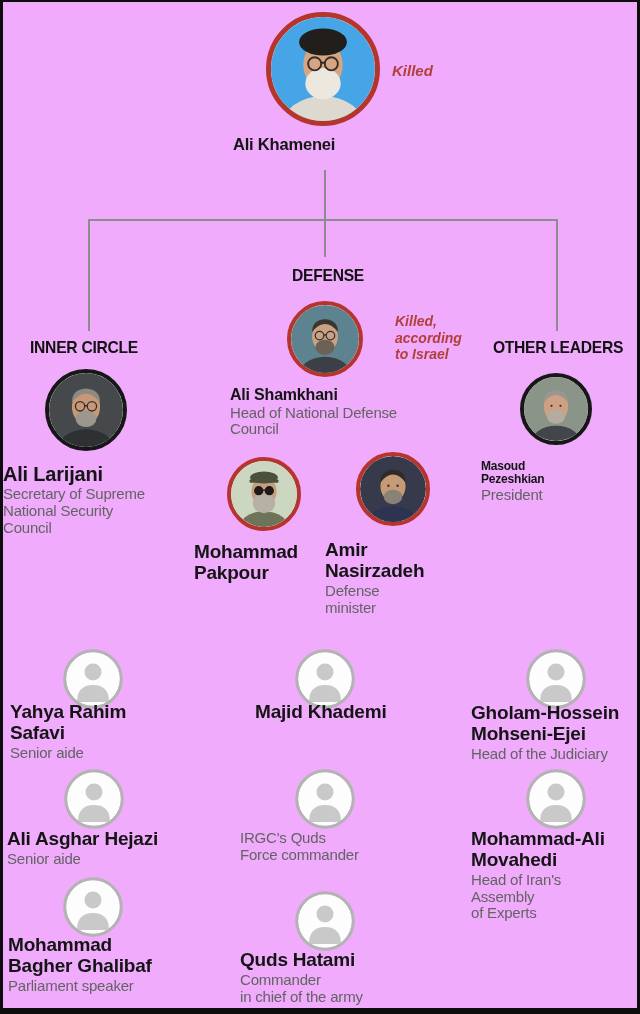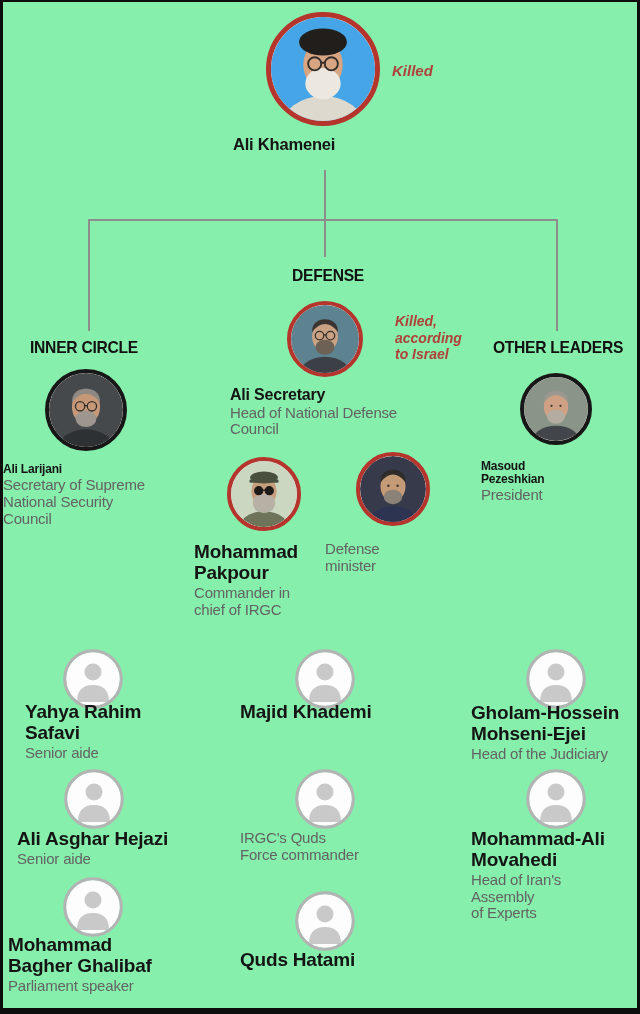--- a/index.html
+++ b/index.html
@@ -1,18 +1,18 @@
 <!DOCTYPE html>
 <html><head>
 <meta charset="utf-8">
 <style>
   html,body{margin:0;padding:0;background:#fff;}
   #chart{
     position:relative;width:640px;height:1014px;box-sizing:border-box;
-    background:#86efac;border:solid #0d0d0d;border-width:2px 3px 6px 3px;
+    background:#f0abfc;border:solid #0d0d0d;border-width:2px 3px 6px 3px;
     font-family:"Liberation Sans","DejaVu Sans",sans-serif;overflow:hidden;
   }
   .line{position:absolute;background:#8c8c8c;}
   .heading{
     position:absolute;font-size:17px;font-weight:bold;color:#111;
     text-align:center;letter-spacing:-0.3px;transform:scaleX(0.92);white-space:nowrap;
   }
   .photo{
     position:absolute;border-radius:50%;overflow:hidden;box-sizing:border-box;
     border-style:solid;background:#ddd;
@@ -91,21 +91,21 @@
             <circle cx="58" cy="45" r="6.3"></circle>
             <line x1="48" y1="44" x2="52" y2="44"></line>
           </g>
         </g>
       </svg>
     </div>
   <div class="killed small" style="left:392px;top:311px;width:90px">Killed,
 according
 to Israel</div>
   <div class="tblock" style="left:227px;top:384px;width:190px">
-    <div class="name" style="font-size:16px">Ali Secretary</div>
+    <div class="name" style="font-size:16px">Ali Shamkhani</div>
     <div class="title">Head of National Defense
 Council</div>
   </div>
 
   <div class="photo black" style="left:42px;top:367px;width:82px;height:82px;border-width:4px">
       <svg viewBox="0 0 100 100" style="width:100%;height:100%;display:block" preserveAspectRatio="none">
         <clipPath id="pc3">
           <circle cx="50" cy="50" r="50"></circle>
         </clipPath>
         <g clip-path="url(#pc3)">
@@ -116,21 +116,21 @@
           <path d="M31 40 Q31 22 50 21 Q69 22 69 40 Q60 28 50 28 Q40 28 31 40 Z" fill="#8e8983"></path>
           <g fill="none" stroke="#332e29" stroke-width="1.8">
             <circle cx="42" cy="45" r="6.3"></circle>
             <circle cx="58" cy="45" r="6.3"></circle>
             <line x1="48" y1="44" x2="52" y2="44"></line>
           </g>
         </g>
       </svg>
     </div>
   <div class="tblock" style="left:0px;top:461px;width:172px">
-    <div class="name" style="font-size:12px">Ali Larijani</div>
+    <div class="name" style="font-size:20px">Ali Larijani</div>
     <div class="title">Secretary of Supreme
 National Security
 Council</div>
   </div>
 
   <div class="photo black" style="left:517px;top:371px;width:72px;height:72px;border-width:4px">
       <svg viewBox="0 0 100 100" style="width:100%;height:100%;display:block" preserveAspectRatio="none">
         <clipPath id="pc4">
           <circle cx="50" cy="50" r="50"></circle>
         </clipPath>
@@ -167,41 +167,41 @@
             <circle cx="42" cy="45" r="6"></circle>
             <circle cx="58" cy="45" r="6"></circle>
             <line x1="47" y1="44" x2="53" y2="44"></line>
           </g>
         </g>
       </svg>
     </div>
   <div class="tblock" style="left:191px;top:540px;width:140px">
     <div class="name">Mohammad
 Pakpour</div>
-    <div class="title">Commander in
-chief of IRGC</div>
   </div>
 
   <div class="photo red" style="left:353px;top:450px;width:74px;height:74px;border-width:4px">
       <svg viewBox="0 0 100 100" style="width:100%;height:100%;display:block" preserveAspectRatio="none">
         <clipPath id="pc6">
           <circle cx="50" cy="50" r="50"></circle>
         </clipPath>
         <g clip-path="url(#pc6)">
           <rect width="100" height="100" fill="#363a4b"></rect>
           <ellipse cx="50" cy="106" rx="40" ry="30" fill="#2c3452"></ellipse>
           <ellipse cx="50" cy="46" rx="19" ry="23" fill="#c59a76"></ellipse>
           <ellipse cx="50" cy="62" rx="14" ry="11" fill="#8a8277"></ellipse>
           <path d="M31 40 Q31 22 50 21 Q69 22 69 40 Q60 28 50 28 Q40 28 31 40 Z" fill="#2e2b28"></path>
           <circle cx="43" cy="45" r="1.8" fill="#3a332c"></circle>
           <circle cx="57" cy="45" r="1.8" fill="#3a332c"></circle>
         </g>
       </svg>
     </div>
   <div class="tblock" style="left:322px;top:538px;width:138px">
+    <div class="name">Amir
+Nasirzadeh</div>
     <div class="title">Defense
 minister</div>
   </div>
 
   <div class="ph" style="left:60px;top:647px">
       <svg viewBox="0 0 60 60" style="width:100%;height:100%;display:block">
         <clipPath id="ph7">
           <circle cx="30" cy="30" r="27"></circle>
         </clipPath>
         <g clip-path="url(#ph7)">
@@ -232,26 +232,26 @@
         </clipPath>
         <g clip-path="url(#ph9)">
           <rect width="60" height="60" fill="#fdfdfd"></rect>
           <circle cx="30" cy="23" r="8.5" fill="#c9c9c9"></circle>
           <path d="M14 53 Q14 36 30 36 Q46 36 46 53 Z" fill="#c9c9c9"></path>
         </g>
         <circle cx="30" cy="30" r="28.3" fill="none" stroke="#b3b3b3" stroke-width="3"></circle>
       </svg>
     </div>
 
-  <div class="tblock" style="left:22px;top:700px;width:170px">
+  <div class="tblock" style="left:7px;top:700px;width:170px">
     <div class="name">Yahya Rahim
 Safavi</div>
     <div class="title">Senior aide</div>
   </div>
-  <div class="tblock" style="left:237px;top:700px;width:172px">
+  <div class="tblock" style="left:252px;top:700px;width:172px">
     <div class="name">Majid Khademi</div>
   </div>
   <div class="tblock" style="left:468px;top:701px;width:172px">
     <div class="name">Gholam-Hossein
 Mohseni-Ejei</div>
     <div class="title">Head of the Judiciary</div>
   </div>
 
   <div class="ph" style="left:61px;top:767px">
       <svg viewBox="0 0 60 60" style="width:100%;height:100%;display:block">
@@ -286,21 +286,21 @@
         </clipPath>
         <g clip-path="url(#ph12)">
           <rect width="60" height="60" fill="#fdfdfd"></rect>
           <circle cx="30" cy="23" r="8.5" fill="#c9c9c9"></circle>
           <path d="M14 53 Q14 36 30 36 Q46 36 46 53 Z" fill="#c9c9c9"></path>
         </g>
         <circle cx="30" cy="30" r="28.3" fill="none" stroke="#b3b3b3" stroke-width="3"></circle>
       </svg>
     </div>
 
-  <div class="tblock" style="left:14px;top:827px;width:174px">
+  <div class="tblock" style="left:4px;top:827px;width:174px">
     <div class="name">Ali Asghar Hejazi</div>
     <div class="title">Senior aide</div>
   </div>
   <div class="tblock" style="left:237px;top:827px;width:172px">
     <div class="title">IRGC's Quds
 Force commander</div>
   </div>
   <div class="tblock" style="left:468px;top:827px;width:172px">
     <div class="name">Mohammad-Ali
 Movahedi</div>
@@ -336,15 +336,17 @@
       </svg>
     </div>
 
   <div class="tblock" style="left:5px;top:933px;width:172px">
     <div class="name">Mohammad
 Bagher Ghalibaf</div>
     <div class="title">Parliament speaker</div>
   </div>
   <div class="tblock" style="left:237px;top:948px;width:172px">
     <div class="name">Quds Hatami</div>
+    <div class="title">Commander
+in chief of the army</div>
   </div>
 
 </div>
 
 </body></html>

